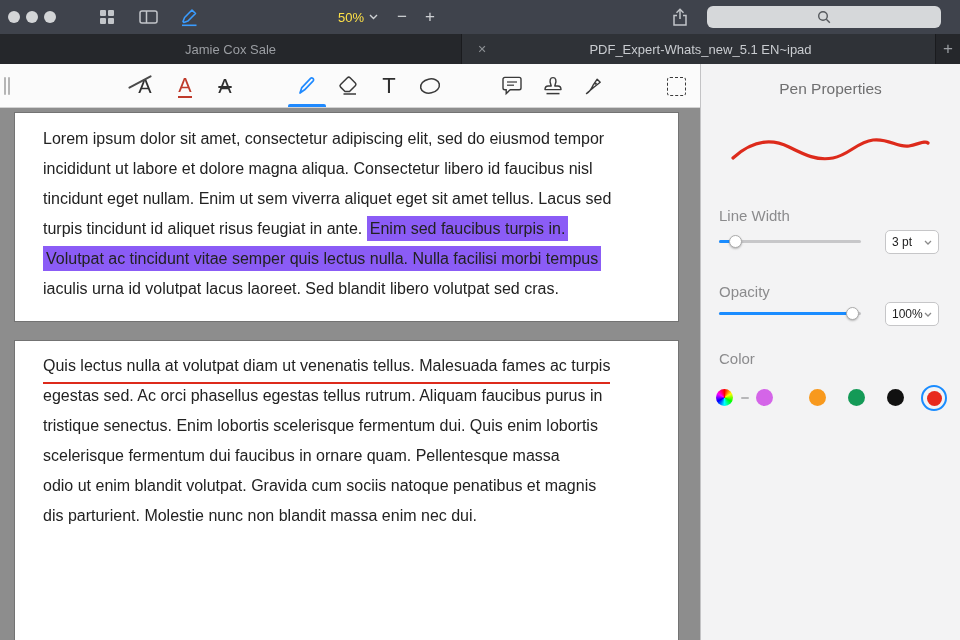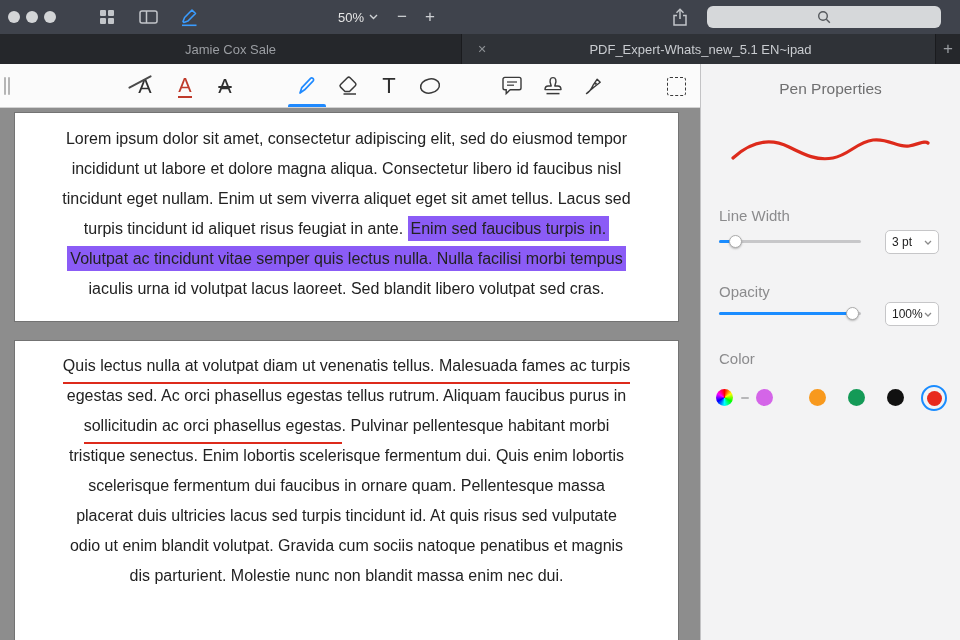--- a/index.html
+++ b/index.html
@@ -4,21 +4,21 @@
 <style>
   * { margin:0; padding:0; box-sizing:border-box; }
   html,body { width:960px; height:640px; overflow:hidden; }
   body { font-family:"Liberation Sans", sans-serif; }
   .app { position:relative; width:960px; height:640px; background:#8d8d8d; overflow:hidden; }
 
   
   .titlebar { position:absolute; top:0; left:0; width:960px; height:34px; background:#3f434c; }
   .light { position:absolute; top:11px; width:12px; height:12px; border-radius:50%; background:#d3d5d7; }
   .tb-icon { position:absolute; top:7px; width:24px; height:20px; display:flex; align-items:center; justify-content:center; cursor:default; }
-  .zoomctl { position:absolute; left:338px; top:8px; height:18px; display:flex; align-items:center; gap:5px; color:#e5e5e5; font-size:13px; }
+  .zoomctl { position:absolute; left:338px; top:8px; height:18px; display:flex; align-items:center; gap:5px; color:#fde047; font-size:13px; }
   .zbtn { position:absolute; top:5px; width:24px; height:24px; display:flex; align-items:center; justify-content:center; color:#ced1d4; font-size:17px; }
   .search { position:absolute; left:707px; top:6px; width:234px; height:22px; background:#d6d8da; border-radius:6px; display:flex; align-items:center; justify-content:center; }
 
   
   .tabbar { position:absolute; top:34px; left:0; width:960px; height:30px; background:#25272b; display:flex; }
   .tab-inactive { width:462px; height:30px; display:flex; align-items:center; justify-content:center; color:#9b9ea3; font-size:13px; border-right:1px solid #1a1b1e; }
   .tab-active { flex:1; height:30px; background:#2f3237; display:flex; align-items:center; border-right:1px solid #1a1b1e; }
   .tab-close { margin-left:12px; width:16px; text-align:center; color:#8d9094; font-size:11px; cursor:default; }
   .tab-label { flex:1; text-align:center; color:#c9ccd0; font-size:13px; margin-right:24px; }
   .newtab { width:24px; height:30px; display:flex; align-items:center; justify-content:center; color:#9b9ea3; font-size:17px; }
@@ -45,21 +45,21 @@
   .knob { position:absolute; top:-5px; width:13px; height:13px; background:#fff; border:1px solid #ababab; border-radius:50%; box-shadow:0 1px 2px rgba(0,0,0,.25); }
   .dd { position:absolute; left:184px; width:54px; height:24px; background:#fff; border:1px solid #c6c6c8; border-radius:5px; display:flex; align-items:center; justify-content:space-between; padding:0 6px; font-size:12px; color:#222; }
   .swatchrow { position:absolute; left:0; top:320px; width:260px; height:28px; }
   .sw { position:absolute; top:5px; width:17px; height:17px; border-radius:50%; }
   .sw-dash { position:absolute; top:13px; left:40px; width:8px; height:2px; background:#b7b7b9; border-radius:1px; }
   .sw-sel-outer { position:absolute; top:1px; left:220px; width:26px; height:26px; border:2px solid #1a8cff; border-radius:50%; display:flex; align-items:center; justify-content:center; }
   .sw-sel-inner { width:15px; height:15px; border-radius:50%; background:#e8291c; }
 
   
   .canvas { position:absolute; top:109px; left:0; width:700px; height:531px; background:#8d8d8d; }
-  .page { position:absolute; left:14px; width:665px; background:#fff; border:1px solid #737373; overflow:hidden;text-align:center; }
+  .page { position:absolute; left:14px; width:665px; background:#fff; border:1px solid #737373; overflow:hidden; }
   .page1 { top:3px; height:210px; padding:11px 28px 0; }
   .page2 { top:231px; height:330px; padding:10px 28px 0; }
   .line { height:30px; line-height:30px; font-size:16px; color:#222; white-space:nowrap; }
   .hl { background:#8b5cf6; padding:4px 3px; }
   .redline { border-bottom:2px solid #dd2a1b; padding-bottom:8px; }
   .circled { position:relative; }
   .circled::after { content:""; position:absolute; left:-9px; right:-14px; top:-3px; bottom:-6px; border:2px solid #dd2a1b; border-radius:50%; transform:rotate(-3deg); }
 </style>
 </head>
 <body>
@@ -244,23 +244,21 @@
       <div class="line">incididunt ut labore et dolore magna aliqua. Consectetur libero id faucibus nisl</div>
       <div class="line">tincidunt eget nullam. Enim ut sem viverra aliquet eget sit amet tellus. Lacus sed</div>
       <div class="line"><span>turpis tincidunt id aliquet risus feugiat in ante. </span><span class="hl">Enim sed faucibus turpis in.</span></div>
       <div class="line"><span class="hl">Volutpat ac tincidunt vitae semper quis lectus nulla. Nulla facilisi morbi tempus</span></div>
       <div class="line">iaculis urna id volutpat lacus laoreet. Sed blandit libero volutpat sed cras.</div>
     </div>
 
     <div class="page page2">
       <div class="line"><span class="redline">Quis lectus nulla at volutpat diam ut venenatis tellus. Malesuada fames ac turpis</span></div>
       <div class="line">egestas sed. Ac orci phasellus egestas tellus rutrum. Aliquam faucibus purus in</div>
-      <div class="line"><span class="redline">sollicitudin ac orci phasellus egestas</span><span>. Pulvinar pellentesque habitant morbi</span></div>
       <div class="line">tristique senectus. Enim lobortis scelerisque fermentum dui. Quis enim lobortis</div>
       <div class="line">scelerisque fermentum dui faucibus in ornare quam. Pellentesque massa</div>
-      <div class="line">placerat duis ultricies lacus sed turpis tincidunt id. At quis risus sed vulputate</div>
       <div class="line">odio ut enim blandit volutpat. Gravida cum sociis natoque penatibus et magnis</div>
       <div class="line">dis parturient. Molestie nunc non blandit massa enim nec dui.</div>
     </div>
 
   </div>
 
 </div>
 
 </body></html>

